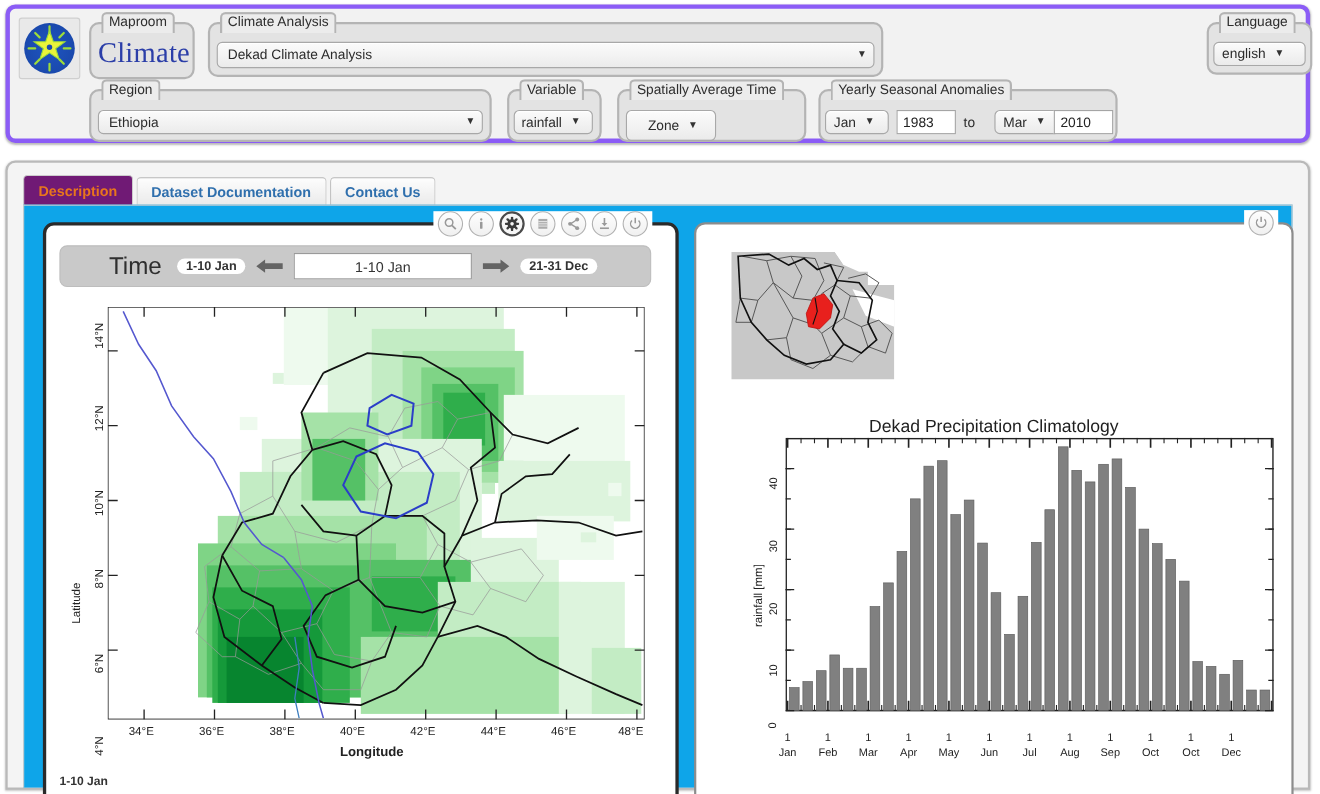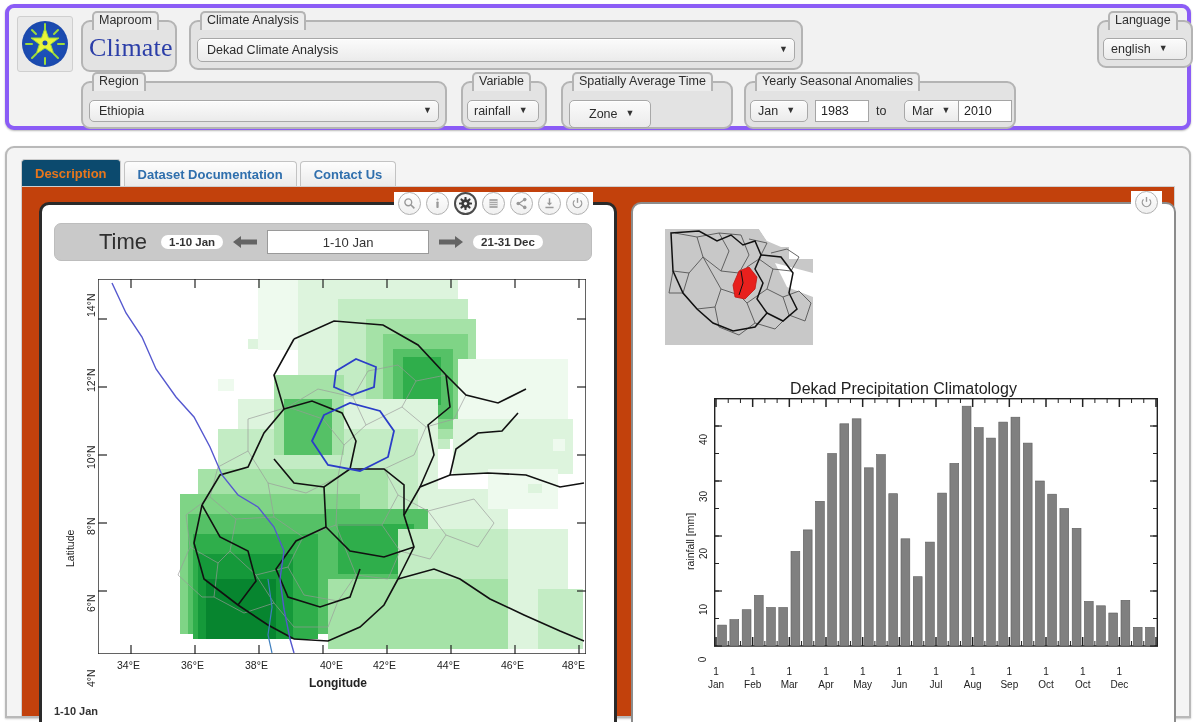--- a/index.html
+++ b/index.html
@@ -86,25 +86,25 @@
     height:26px;padding:0 13px;margin-right:3px;
     display:flex;align-items:center;
     font-size:13px;font-weight:bold;
     border:1px solid #c3c3c3;border-bottom:none;
     border-radius:4px 4px 0 0;
     background:linear-gradient(#fdfdfd,#eaeaea);
     color:#2f6fad;
     box-sizing:border-box;
   }
   .tab.active{
-    background:#0c4a6e;color:#e8761c;height:28px;border-color:#cccccc;
+    background:#701a75;color:#e8761c;height:28px;border-color:#cccccc;
   }
   .tab-body{
     position:absolute;left:14px;top:38px;right:14px;bottom:0;
-    background:#c2410c;border:1px solid #cfcfcf;border-bottom:none;
+    background:#0ea5e9;border:1px solid #cfcfcf;border-bottom:none;
     box-sizing:border-box;
   }
 
   
   .widget{
     position:absolute;
     border:3px solid #2a2a2a;border-radius:10px;
     background:#fff;box-sizing:border-box;
   }
   .widget.thin{border:2px solid #8c8c8c;}
@@ -492,21 +492,21 @@
             <line x1="488" y1="108" x2="479" y2="108"></line>
             <line x1="488" y1="176" x2="479" y2="176"></line>
             <line x1="488" y1="244" x2="479" y2="244"></line>
             <line x1="488" y1="312" x2="479" y2="312"></line>
           </g>
         </svg>
 
         <span class="map-axis-label" style="left:63px;top:392px;">34°E</span>
         <span class="map-axis-label" style="left:127px;top:392px;">36°E</span>
         <span class="map-axis-label" style="left:191px;top:392px;">38°E</span>
-        <span class="map-axis-label" style="left:266px;top:392px;">40°E</span>
+        <span class="map-axis-label" style="left:255px;top:392px;">40°E</span>
         <span class="map-axis-label" style="left:319px;top:392px;">42°E</span>
         <span class="map-axis-label" style="left:383px;top:392px;">44°E</span>
         <span class="map-axis-label" style="left:447px;top:392px;">46°E</span>
         <span class="map-axis-label" style="left:508px;top:392px;">48°E</span>
 
         <span class="map-axis-label" style="left:255px;top:409px;font-weight:bold;font-size:12px;">Longitude</span>
 
         <span class="map-caption" style="left:0px;top:438px;">1-10 Jan</span>
       </div>
     </div>

